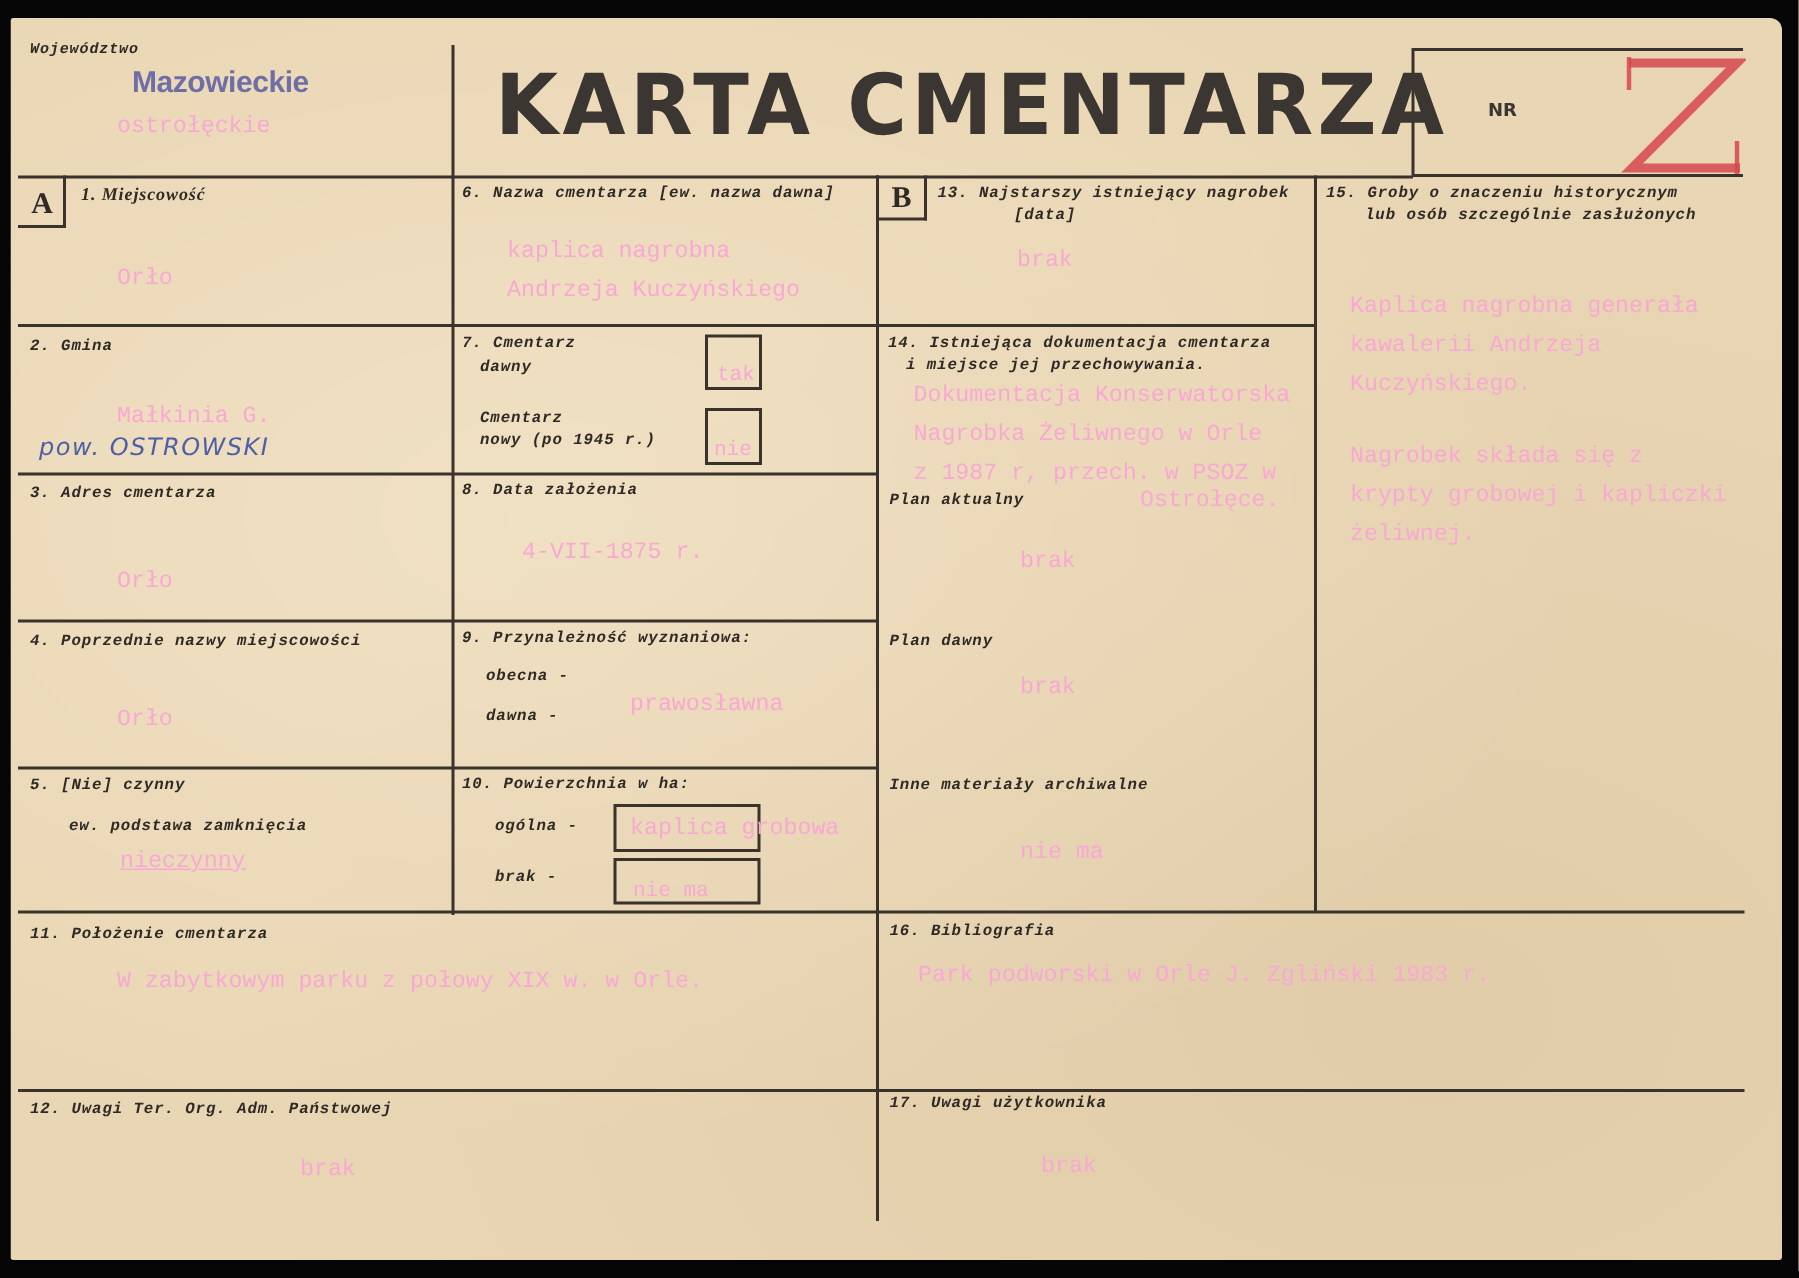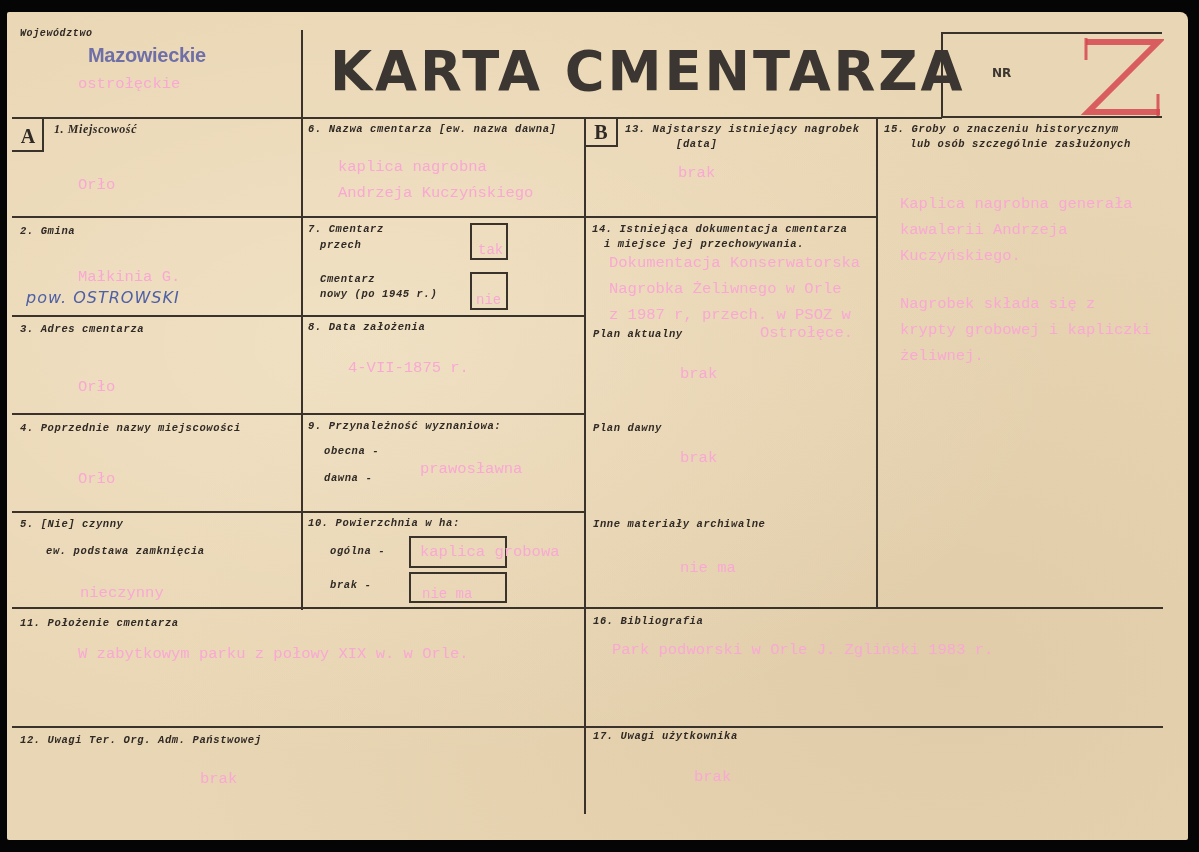--- a/index.html
+++ b/index.html
@@ -92,28 +92,28 @@
 <div class="hand" style="left:26px; top:288px;">pow. OSTROWSKI</div>
 
 <div class="lbl" style="left:20px; top:321px;">3. Adres cmentarza</div>
 <div class="val" style="left:78px; top:374px;">Orło</div>
 
 <div class="lbl" style="left:20px; top:420px;">4. Poprzednie nazwy miejscowości</div>
 <div class="val" style="left:78px; top:466px;">Orło</div>
 
 <div class="lbl" style="left:20px; top:516px;">5. [Nie] czynny</div>
 <div class="lbl" style="left:46px; top:543px;">ew. podstawa zamknięcia</div>
-<div class="val" style="left:80px; top:580px;">nieczynny</div>
+<div class="val" style="left:80px; top:561px;text-decoration:underline;">nieczynny</div>
 
 <div class="lbl" style="left:308px; top:121px;">6. Nazwa cmentarza [ew. nazwa dawna]</div>
 <div class="val" style="left:338px; top:154px;">kaplica nagrobna</div>
 <div class="val" style="left:338px; top:180px;">Andrzeja Kuczyńskiego</div>
 
 <div class="lbl" style="left:308px; top:221px;">7. Cmentarz</div>
-<div class="lbl" style="left:320px; top:237px;">przech</div>
+<div class="lbl" style="left:320px; top:237px;">dawny</div>
 <div class="boxmark" style="left:470px; top:223px; width:34px; height:33px;"></div>
 <div class="val" style="left:478px; top:237px; font-size:14px;">tak</div>
 <div class="lbl" style="left:320px; top:271px;">Cmentarz</div>
 <div class="lbl" style="left:320px; top:286px;">nowy (po 1945 r.)</div>
 <div class="boxmark" style="left:470px; top:272px; width:34px; height:34px;"></div>
 <div class="val" style="left:476px; top:287px; font-size:14px;">nie</div>
 
 <div class="lbl" style="left:308px; top:319px;">8. Data założenia</div>
 <div class="val" style="left:348px; top:355px;">4-VII-1875 r.</div>
 

